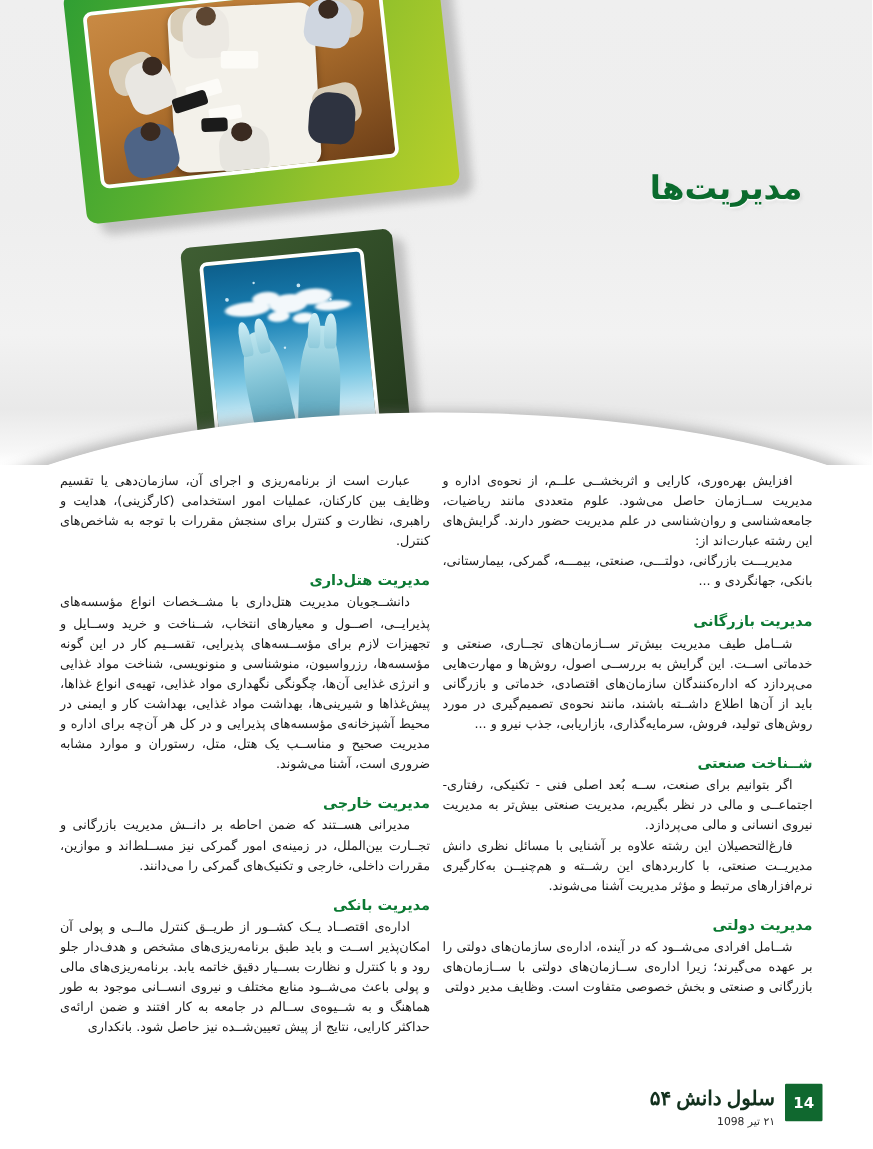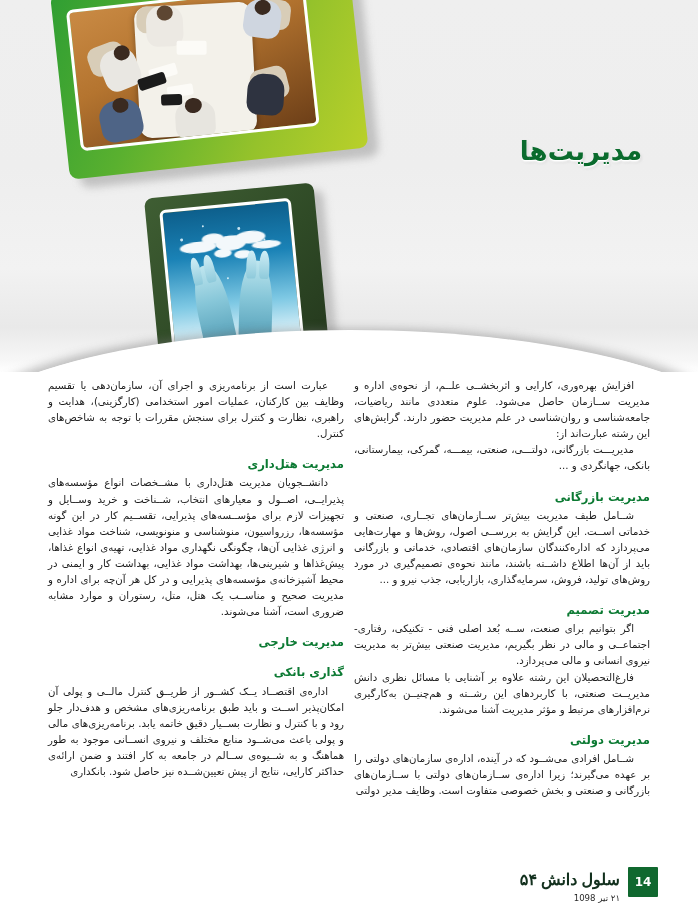--- a/index.html
+++ b/index.html
@@ -206,37 +206,38 @@
 
   <div class="columns">
 
     <div class="col right">
       <p>افزایش بهره‌وری، کارایی و اثربخشــی علــم، از نحوه‌ی اداره و مدیریت ســازمان حاصل می‌شود. علوم متعددی مانند ریاضیات، جامعه‌شناسی و روان‌شناسی در علم مدیریت حضور دارند. گرایش‌های این رشته عبارت‌اند از:</p>
       <p>مدیریـــت بازرگانی، دولتـــی، صنعتی، بیمـــه، گمرکی، بیمارستانی، بانکی، جهانگردی و ...</p>
 
       <div class="sec-h">مدیریت بازرگانی</div>
       <p>شــامل طیف مدیریت بیش‌تر ســازمان‌های تجــاری، صنعتی و خدماتی اســت. این گرایش به بررســی اصول، روش‌ها و مهارت‌هایی می‌پردازد که اداره‌کنندگان سازمان‌های اقتصادی، خدماتی و بازرگانی باید از آن‌ها اطلاع داشــته باشند، مانند نحوه‌ی تصمیم‌گیری در مورد روش‌های تولید، فروش، سرمایه‌گذاری، بازاریابی، جذب نیرو و ...</p>
 
-      <div class="sec-h">مدیریت تصمیم</div>
+      <div class="sec-h">شــناخت صنعتی</div>
       <p>اگر بتوانیم برای صنعت، ســه بُعد اصلی فنی - تکنیکی، رفتاری- اجتماعــی و مالی در نظر بگیریم، مدیریت صنعتی بیش‌تر به مدیریت نیروی انسانی و مالی می‌پردازد.</p>
       <p>فارغ‌التحصیلان این رشته علاوه بر آشنایی با مسائل نظری دانش مدیریــت صنعتی، با کاربردهای این رشــته و هم‌چنیــن به‌کارگیری نرم‌افزارهای مرتبط و مؤثر مدیریت آشنا می‌شوند.</p>
 
       <div class="sec-h">مدیریت دولتی</div>
       <p>شــامل افرادی می‌شــود که در آینده، اداره‌ی سازمان‌های دولتی را بر عهده می‌گیرند؛ زیرا اداره‌ی ســازمان‌های دولتی با ســازمان‌های بازرگانی و صنعتی و بخش خصوصی متفاوت است. وظایف مدیر دولتی</p>
     </div>
 
     <div class="col left">
       <p>عبارت است از برنامه‌ریزی و اجرای آن، سازمان‌دهی یا تقسیم وظایف بین کارکنان، عملیات امور استخدامی (کارگزینی)، هدایت و راهبری، نظارت و کنترل برای سنجش مقررات با توجه به شاخص‌های کنترل.</p>
 
       <div class="sec-h">مدیریت هتل‌داری</div>
       <p>دانشــجویان مدیریت هتل‌داری با مشــخصات انواع مؤسسه‌های پذیرایــی، اصــول و معیارهای انتخاب، شــناخت و خرید وســایل و تجهیزات لازم برای مؤســسه‌های پذیرایی، تقســیم کار در این گونه مؤسسه‌ها، رزرواسیون، منوشناسی و منونویسی، شناخت مواد غذایی و انرژی غذایی آن‌ها، چگونگی نگهداری مواد غذایی، تهیه‌ی انواع غذاها، پیش‌غذاها و شیرینی‌ها، بهداشت مواد غذایی، بهداشت کار و ایمنی در محیط آشپزخانه‌ی مؤسسه‌های پذیرایی و در کل هر آن‌چه برای اداره و مدیریت صحیح و مناســب یک هتل، متل، رستوران و موارد مشابه ضروری است، آشنا می‌شوند.</p>
 
       <div class="sec-h">مدیریت خارجی</div>
-
-      <div class="sec-h">گذاری بانکی</div>
+      <p>مدیرانی هســتند که ضمن احاطه بر دانــش مدیریت بازرگانی و تجــارت بین‌الملل، در زمینه‌ی امور گمرکی نیز مســلط‌اند و موازین، مقررات داخلی، خارجی و تکنیک‌های گمرکی را می‌دانند.</p>
+
+      <div class="sec-h">مدیریت بانکی</div>
       <p>اداره‌ی اقتصــاد یــک کشــور از طریــق کنترل مالــی و پولی آن امکان‌پذیر اســت و باید طبق برنامه‌ریزی‌های مشخص و هدف‌دار جلو رود و با کنترل و نظارت بســیار دقیق خاتمه یابد. برنامه‌ریزی‌های مالی و پولی باعث می‌شــود منابع مختلف و نیروی انســانی موجود به طور هماهنگ و به شــیوه‌ی ســالم در جامعه به کار افتند و ضمن ارائه‌ی حداکثر کارایی، نتایج از پیش تعیین‌شــده نیز حاصل شود. بانکداری</p>
     </div>
   </div>
 
   <div class="footer">
     <div class="f-badge">14</div>
     <div class="f-brand">سلول دانش ۵۴</div>
     <div class="f-date">۲۱ تیر 1098</div>
   </div>
 

